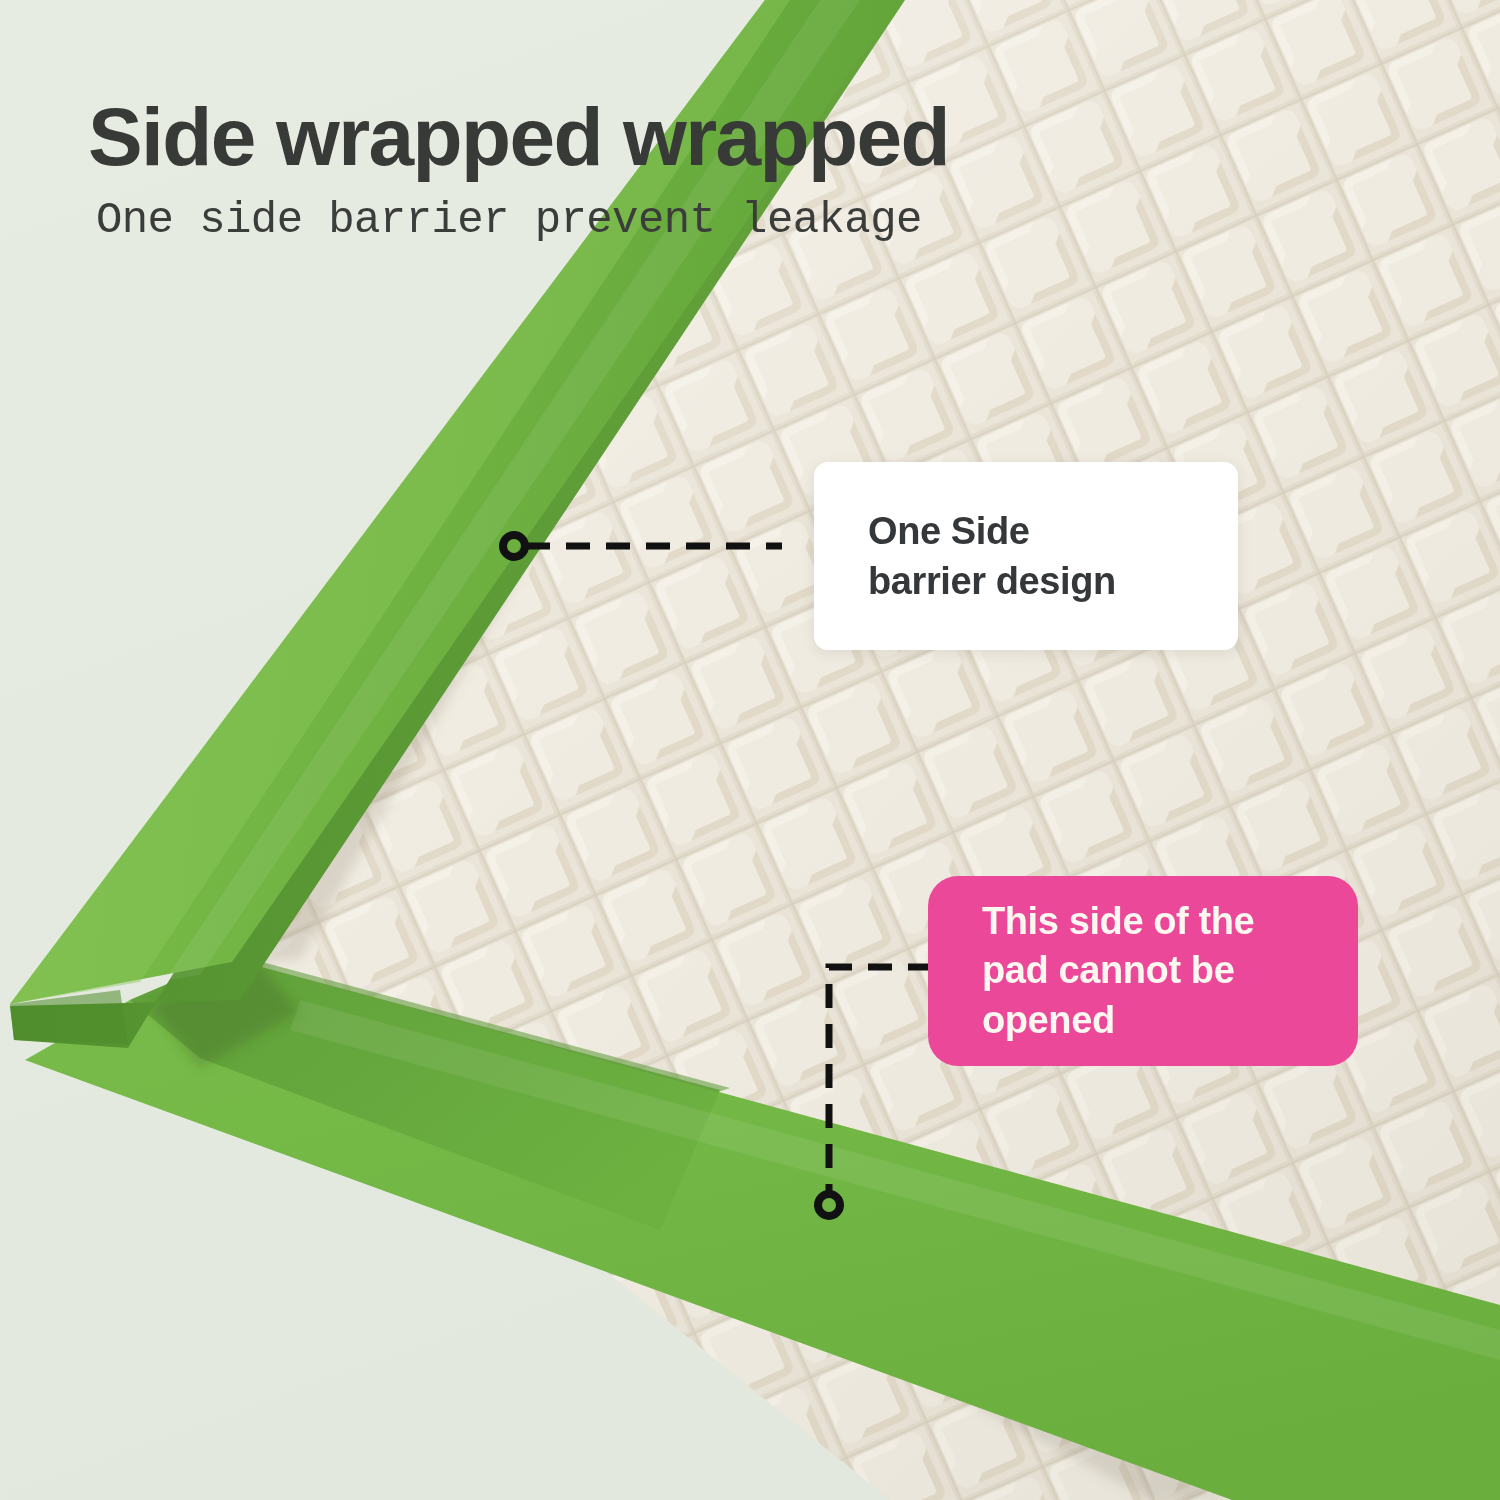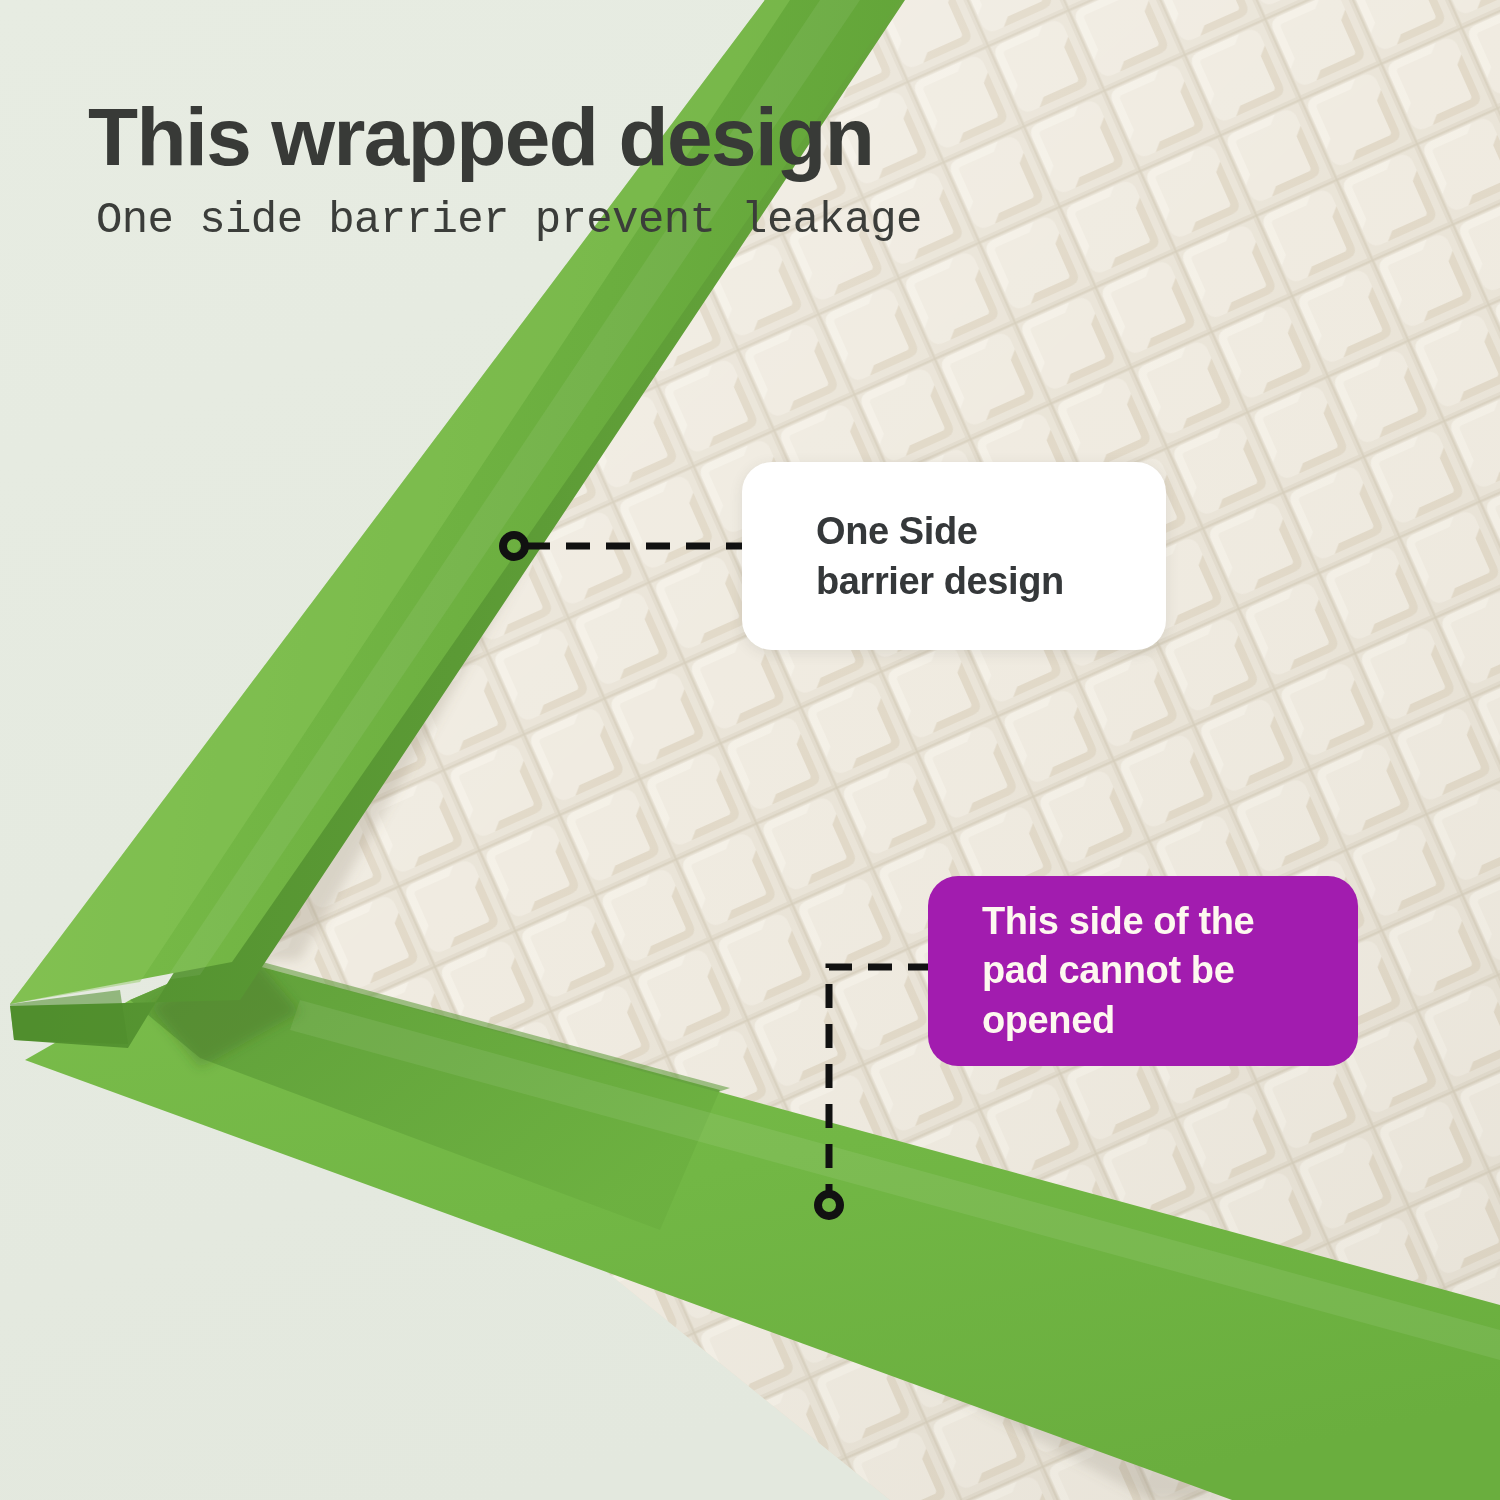--- a/index.html
+++ b/index.html
@@ -65,42 +65,42 @@
     justify-content: center;
   }
   .callout-text {
     margin: 0;
     font-family: "Liberation Sans", sans-serif;
     font-weight: bold;
     white-space: pre-line;
   }
 
   #callout-white {
-    left: 742px;
+    left: 814px;
     top: 462px;
     width: 424px;
     height: 188px;
     background: #ffffff;
-    border-radius: 30px;
-    padding: 0 74px;
+    border-radius: 14px;
+    padding: 0 54px;
     box-shadow: 0 3px 14px rgba(60,60,50,0.10);
   }
   #callout-white .callout-text {
     font-size: 38px;
     line-height: 1.32;
     letter-spacing: -0.4px;
     color: #35383a;
   }
 
   #callout-orange {
     left: 928px;
     top: 876px;
     width: 430px;
     height: 190px;
-    background: #a21caf;
+    background: #ec4899;
     border-radius: 30px;
     padding: 4px 54px;
   }
   #callout-orange .callout-text {
     font-size: 38px;
     line-height: 1.30;
     letter-spacing: -0.4px;
     color: #fdf8ef;
   }
 
@@ -246,21 +246,21 @@
       </g>
 
       <g>
         <polyline points="932,967 829,967 829,1192" fill="none" stroke="#111111" stroke-width="7" stroke-dasharray="24 16" stroke-linecap="butt"></polyline>
         <circle cx="829" cy="1205" r="11" fill="none" stroke="#111111" stroke-width="8"></circle>
       </g>
     </g>
   </svg>
 
   <div class="heading-block">
-    <h1 id="page-title">This wrapped design</h1>
+    <h1 id="page-title">Side wrapped wrapped</h1>
     <p id="page-subtitle">One side barrier prevent leakage</p>
   </div>
 
   <div class="callout" id="callout-white">
     <p class="callout-text">One Side
 barrier design</p>
   </div>
 
   <div class="callout" id="callout-orange">
     <p class="callout-text">This side of the

